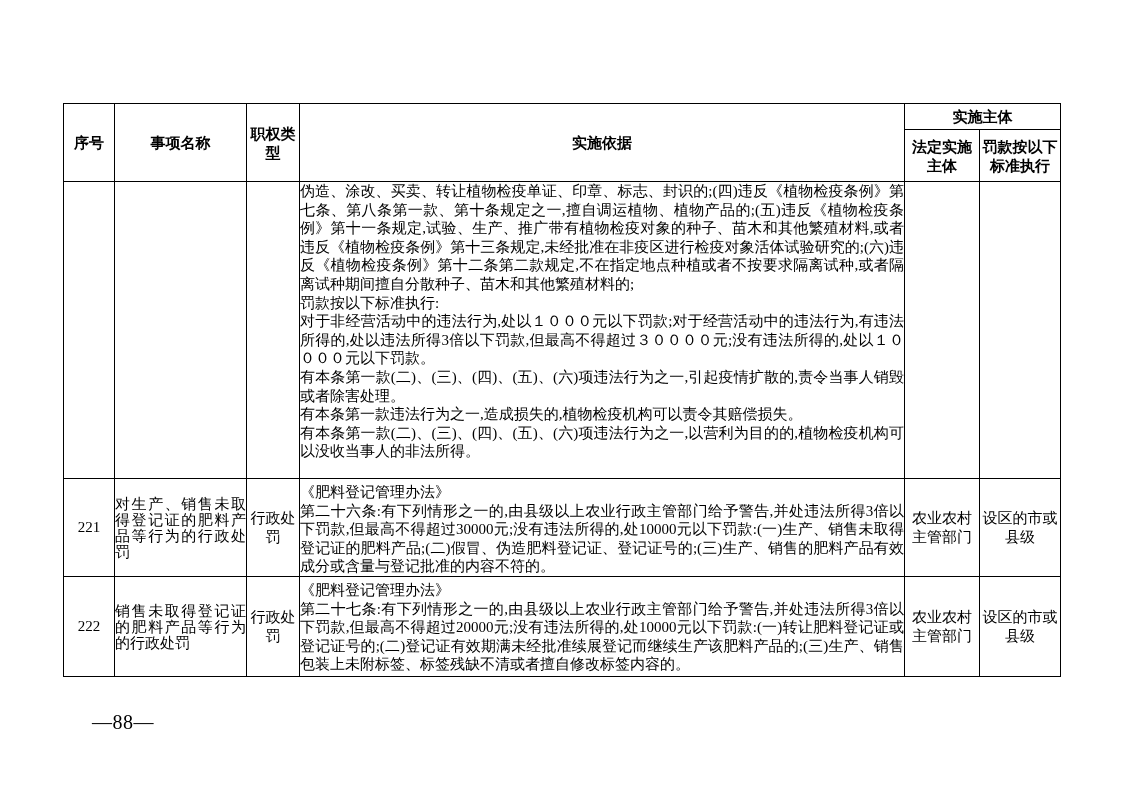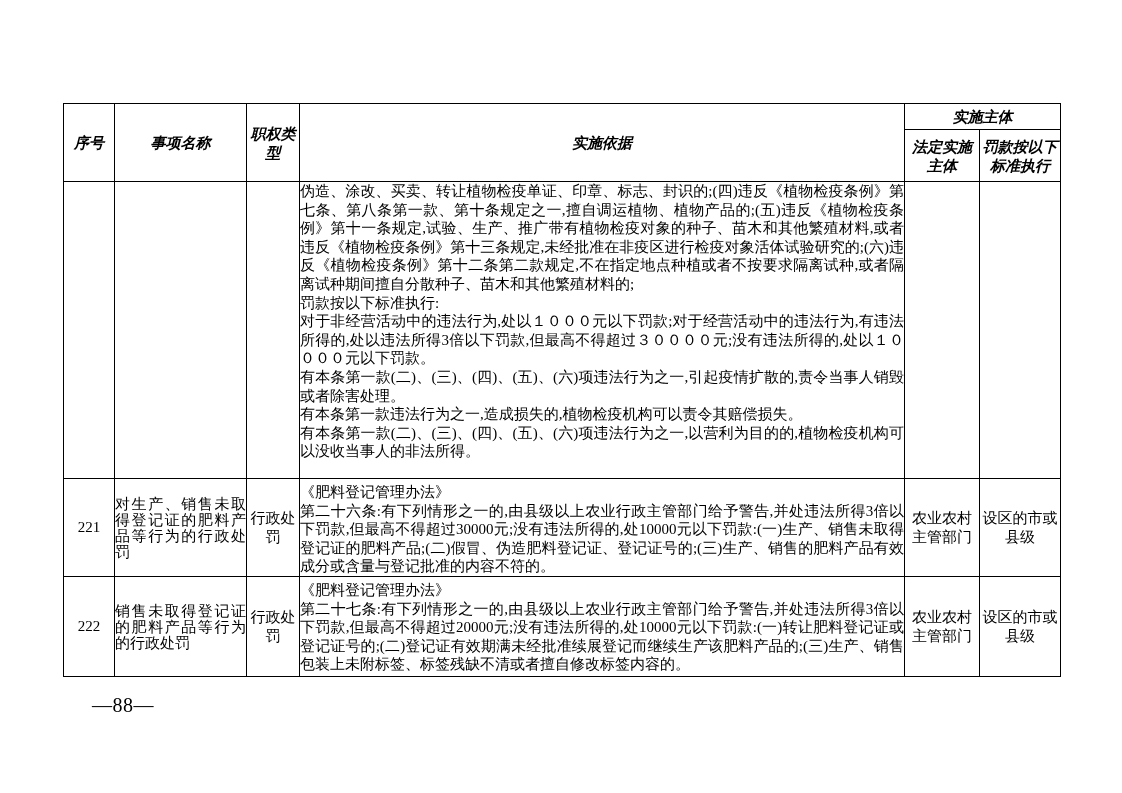--- a/index.html
+++ b/index.html
@@ -27,21 +27,20 @@
     padding: 0;
     overflow: hidden;
   }
   .doc-table th {
     font-family: "Liberation Sans", sans-serif;
     font-weight: bold;
     font-size: 15px;
     text-align: center;
     vertical-align: middle;
     line-height: 19px;
-    font-style: italic;
   }
   .cell-center {
     text-align: center;
     vertical-align: middle;
     font-size: 15px;
     line-height: 19px;
   }
   .cell-basis {
     vertical-align: top;
     font-size: 15px;
@@ -80,21 +79,21 @@
     text-align: center;
     vertical-align: middle;
     font-size: 15px;
     line-height: 19px;
     padding: 0 9px;
     word-break: break-all;
   }
   .page-number {
     position: absolute;
     left: 92px;
-    top: 694px;
+    top: 711px;
     font-size: 20px;
     font-family: "Liberation Serif", serif;
     letter-spacing: 0.5px;
   }
 </style>
 </head>
 <body>
 
 <table class="doc-table">
   <colgroup>

